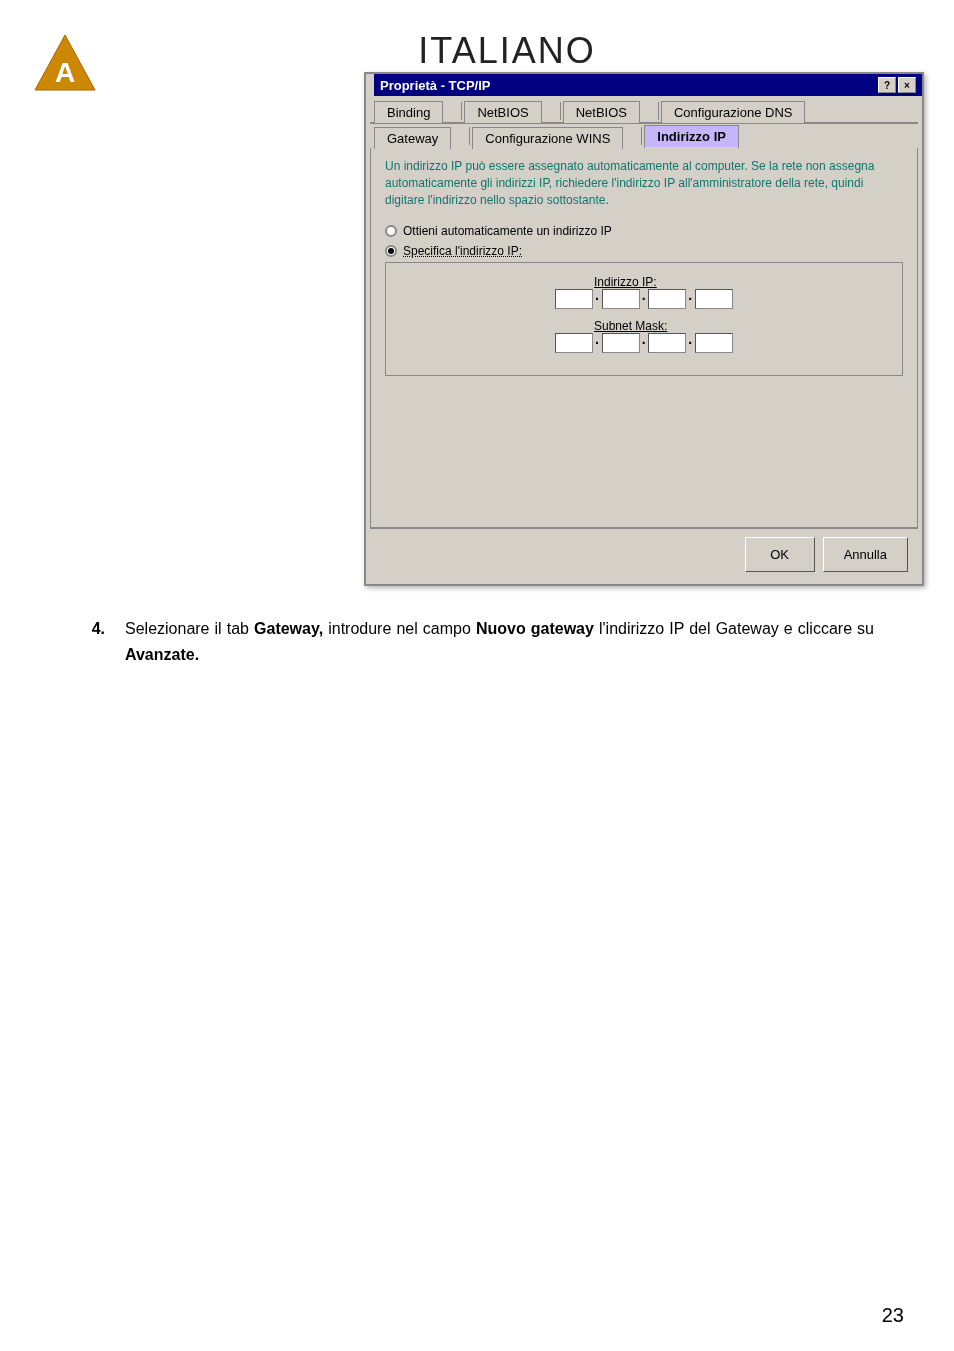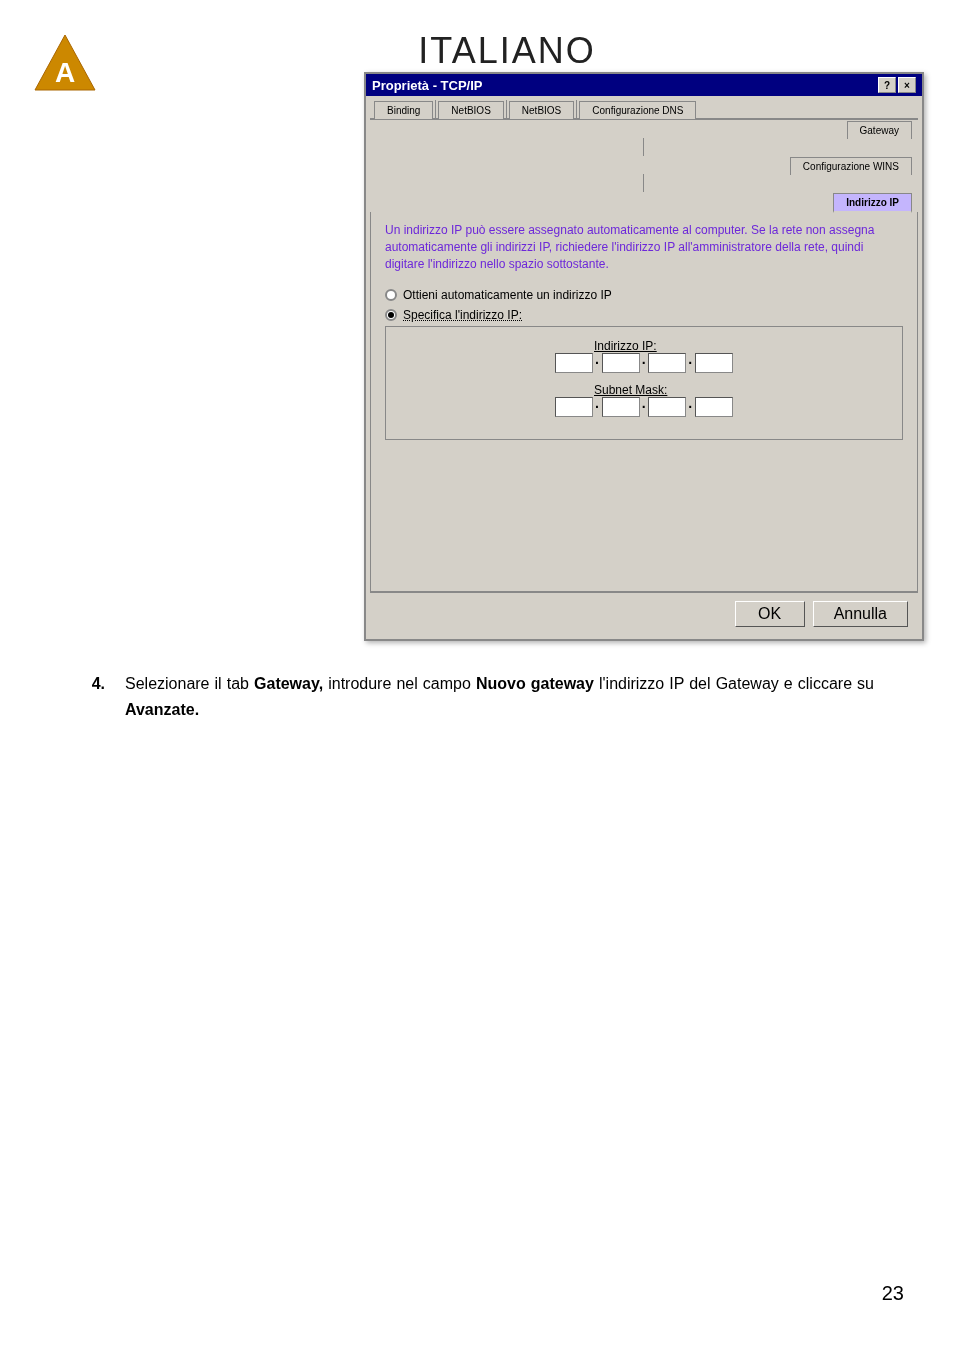--- a/index.html
+++ b/index.html
@@ -41,20 +41,21 @@
 
     .dialog-titlebar {
       background: #000080;
       color: white;
       padding: 3px 6px;
       display: flex;
       align-items: center;
       justify-content: space-between;
       font-size: 13px;
       font-weight: bold;
+      margin-left: 8px;
     }
 
     .titlebar-title {
       font-size: 13px;
     }
 
     .titlebar-buttons {
       display: flex;
       gap: 2px;
       align-items: center;
@@ -87,23 +88,23 @@
       align-items: flex-end;
       border-bottom: 2px solid #888;
       padding: 0 4px;
     }
 
     .tab {
       background: #d4d0c8;
       border: 1px solid #888;
       border-bottom: none;
       padding: 3px 12px;
-      font-size: 10px;
+      font-size: 13px;
       cursor: pointer;
-      margin-right: 2px;
+      margin-right: 18px;
       position: relative;
       top: 1px;
     }
 
     .tab.active {
       background: #c4b5fd;
       border-bottom: 2px solid #d4d0c8;
       font-weight: bold;
       z-index: 1;
     }
@@ -120,21 +121,21 @@
     .content-area {
       background: #d4d0c8;
       padding: 10px 14px;
       border: 1px solid #888;
       border-top: none;
       min-height: 380px;
     }
 
     .description-text {
       font-size: 12px;
-      color: #6d28d9;
+      color: #0f766e;
       line-height: 1.4;
       margin-bottom: 16px;
     }
 
     .radio-option {
       display: flex;
       align-items: center;
       margin-bottom: 6px;
       font-size: 12px;
     }
@@ -193,22 +194,22 @@
       border-top: 1px solid #888;
     }
 
     .win-button {
       background: #d4d0c8;
       border: 1px solid #888;
       border-top-color: #fff;
       border-left-color: #fff;
       border-bottom-color: #555;
       border-right-color: #555;
-      padding: 3px 20px;
-      font-size: 16px;
+      padding: 9px 20px;
+      font-size: 13px;
       cursor: pointer;
       min-width: 70px;
     }
 
     
     .instruction-section {
       margin-top: 30px;
       margin-left: 50px;
       margin-right: 50px;
       font-size: 16px;
@@ -231,21 +232,21 @@
 
     .instruction-text {
       font-size: 16px;
       line-height: 1.6;
       text-align: justify;
     }
 
     
     .page-number {
       position: absolute;
-      bottom: 46px;
+      bottom: 24px;
       right: 50px;
       font-size: 20px;
       color: #000;
     }
 
     
     .radio-circle {
       display: inline-block;
       width: 12px;
       height: 12px;
@@ -322,21 +323,21 @@
             <div class="tab-separator"></div>
             <div class="tab">
               <span>NetBIOS</span>
             </div>
             <div class="tab-separator"></div>
             <div class="tab">
               <span>Configurazione DNS</span>
             </div>
           </div>
 
-          <div class="tabs-row" style="border-bottom: none; border-top: 0; flex-direction: column;">
+          <div class="tabs-row" style="border-bottom: none; border-top: 0;">
             <div class="tab">
               <span>Gateway</span>
             </div>
             <div class="tab-separator"></div>
             <div class="tab">
               <span>Configurazione WINS</span>
             </div>
             <div class="tab-separator"></div>
             <div class="tab active">
               <span>Indirizzo IP</span>

